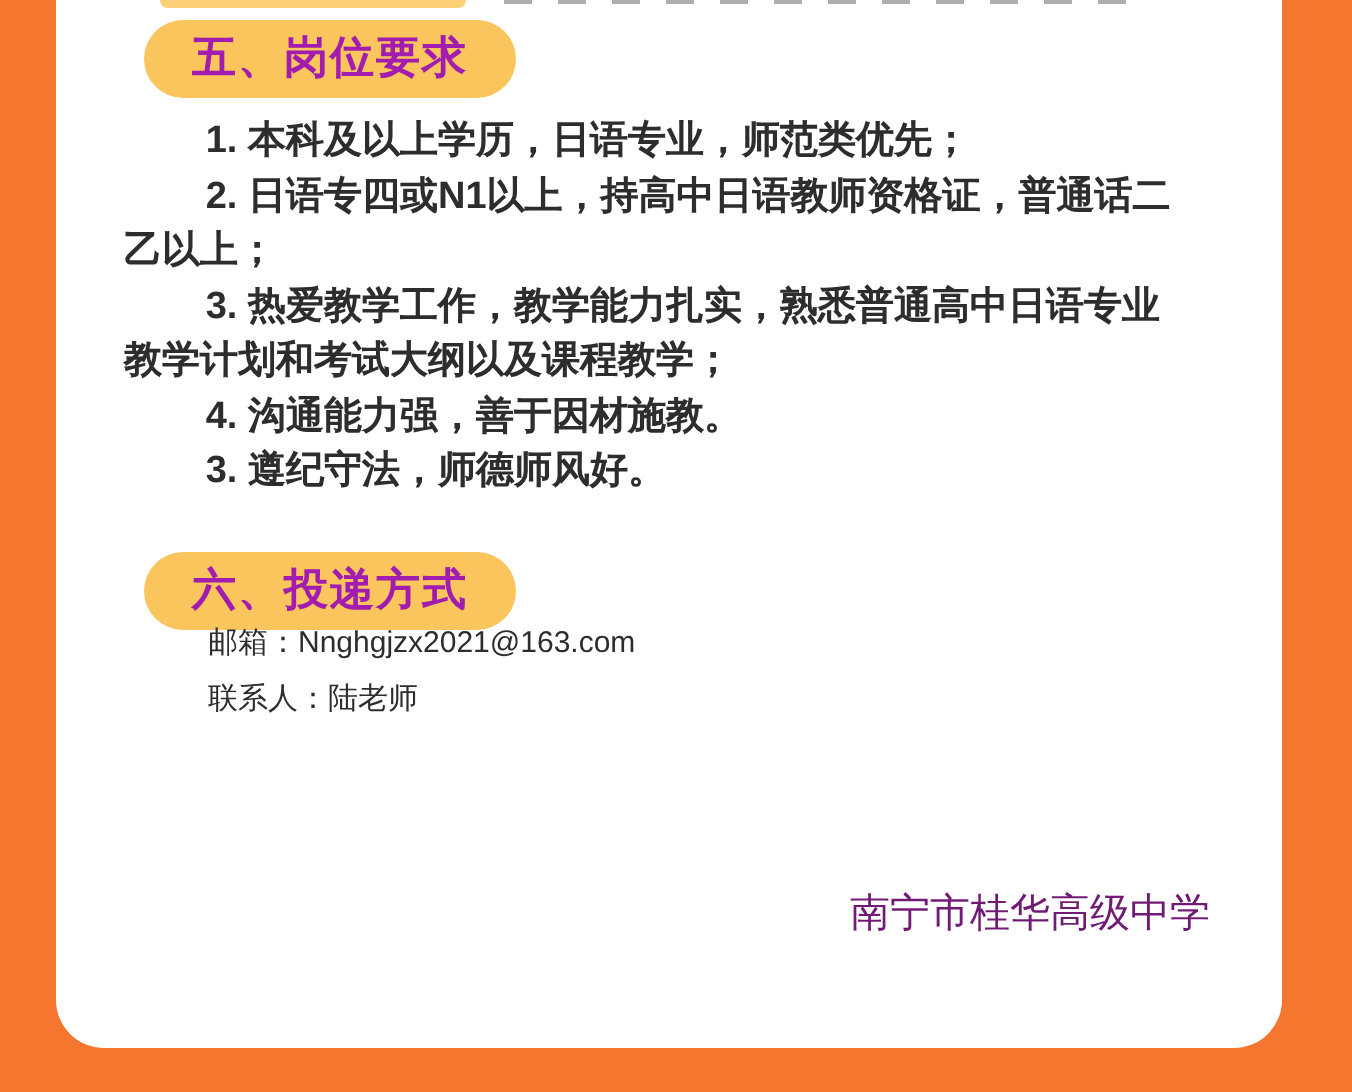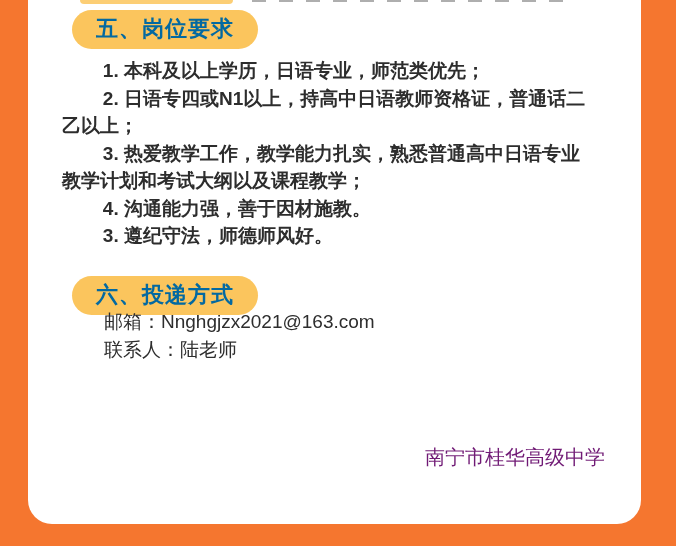--- a/index.html
+++ b/index.html
@@ -16,35 +16,35 @@
     position:absolute;left:52px;top:0;width:153px;height:4px;
     background:#FBC55D;border-radius:0 0 6px 6px;opacity:.85;
   }
   .crop-textbits{
     position:absolute;left:224px;top:0;width:312px;height:2px;
     background:repeating-linear-gradient(90deg,#9a9a9a 0 14px,transparent 14px 27px);
     opacity:.8;
   }
   .badge{
     position:absolute;left:44px;
-    display:inline-block;background:#FBC55D;color:#0369a1;
+    display:inline-block;background:#FBC55D;color:#a21caf;
     font-weight:bold;font-size:22px;line-height:1;
     padding:8px 24px 9px 24px;border-radius:20px;
     letter-spacing:1px;white-space:nowrap;
   }
   .badge1{top:10px;}
   .badge2{top:276px;}
   .req-list{
     position:absolute;left:34px;top:57px;width:528px;
     color:#2d2d2d;font-size:19px;line-height:27.5px;
   }
   .req-list p{margin:0;text-indent:2.15em;font-weight:bold;}
   .contact{
     position:absolute;left:76px;top:308px;
-    color:#2d2d2d;font-size:19px;line-height:27.5px;
+    color:#2d2d2d;font-size:15px;line-height:27.5px;
   }
   .contact p{margin:0;}
   .signature{
     position:absolute;right:36px;top:442px;left:34px;
     text-align:right;color:#701a75;font-size:20px;line-height:31px;
   }
   .signature p{margin:0;}
 </style>
 </head>
 <body>

